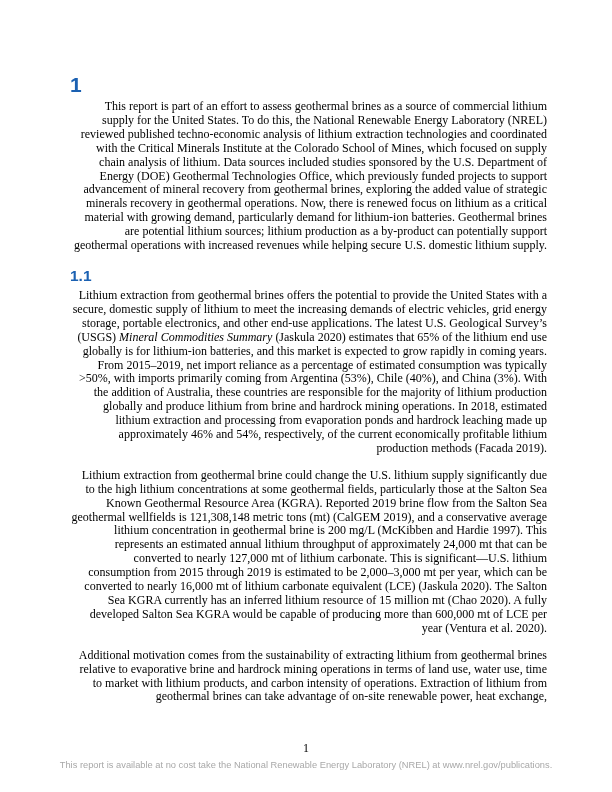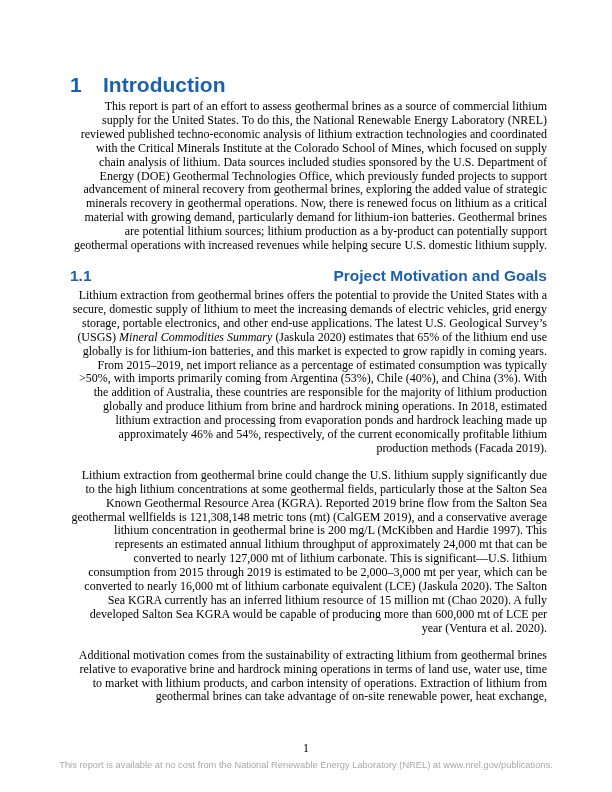--- a/index.html
+++ b/index.html
@@ -33,21 +33,20 @@
   }
   h1.sec-h1 .num { width: 33px; flex: none; }
   h2.sec-h2 {
     margin: 8px 0 4px 0;
     font-family: "Liberation Sans", sans-serif;
     font-weight: bold;
     font-size: 15.5px;
     line-height: 19px;
     color: var(--heading, #1b61b2);
     display: flex;
-    justify-content: space-between;
   }
   h2.sec-h2 .num { width: 48px; flex: none; }
   p.body {
     margin: 0 0 13px 0;
     font-size: 12px;
     line-height: 13.9px;
     text-align: right;
   }
   p.body .ital { font-style: italic; font-family: Liberation Serif, serif; }
   .page-number {
@@ -73,33 +72,31 @@
   }
 </style>
 </head>
 <body>
 
 <div class="page">
   <div class="content">
 
     <h1 class="sec-h1">
       <span class="num">1</span>
-      <span>Introduction</span>
     </h1>
 
     <p class="body">This report is part of an effort to assess geothermal brines as a source of commercial lithium supply for the United States. To do this, the National Renewable Energy Laboratory (NREL) reviewed published techno-economic analysis of lithium extraction technologies and coordinated with the Critical Minerals Institute at the Colorado School of Mines, which focused on supply chain analysis of lithium. Data sources included studies sponsored by the U.S. Department of Energy (DOE) Geothermal Technologies Office, which previously funded projects to support advancement of mineral recovery from geothermal brines, exploring the added value of strategic minerals recovery in geothermal operations. Now, there is renewed focus on lithium as a critical material with growing demand, particularly demand for lithium-ion batteries. Geothermal brines are potential lithium sources; lithium production as a by-product can potentially support geothermal operations with increased revenues while helping secure U.S. domestic lithium supply.</p>
 
     <h2 class="sec-h2">
       <span class="num">1.1</span>
-      <span>Project Motivation and Goals</span>
     </h2>
 
     <p class="body"><span>Lithium extraction from geothermal brines offers the potential to provide the United States with a secure, domestic supply of lithium to meet the increasing demands of electric vehicles, grid energy storage, portable electronics, and other end-use applications. The latest U.S. Geological Survey’s (USGS) </span><span class="ital">Mineral Commodities Summary</span><span> (Jaskula 2020) estimates that 65% of the lithium end use globally is for lithium-ion batteries, and this market is expected to grow rapidly in coming years. From 2015–2019, net import reliance as a percentage of estimated consumption was typically &gt;50%, with imports primarily coming from Argentina (53%), Chile (40%), and China (3%). With the addition of Australia, these countries are responsible for the majority of lithium production globally and produce lithium from brine and hardrock mining operations. In 2018, estimated lithium extraction and processing from evaporation ponds and hardrock leaching made up approximately 46% and 54%, respectively, of the current economically profitable lithium production methods (Facada 2019).</span></p>
 
     <p class="body">Lithium extraction from geothermal brine could change the U.S. lithium supply significantly due to the high lithium concentrations at some geothermal fields, particularly those at the Salton Sea Known Geothermal Resource Area (KGRA). Reported 2019 brine flow from the Salton Sea geothermal wellfields is 121,308,148 metric tons (mt) (CalGEM 2019), and a conservative average lithium concentration in geothermal brine is 200 mg/L (McKibben and Hardie 1997). This represents an estimated annual lithium throughput of approximately 24,000 mt that can be converted to nearly 127,000 mt of lithium carbonate. This is significant—U.S. lithium consumption from 2015 through 2019 is estimated to be 2,000–3,000 mt per year, which can be converted to nearly 16,000 mt of lithium carbonate equivalent (LCE) (Jaskula 2020). The Salton Sea KGRA currently has an inferred lithium resource of 15 million mt (Chao 2020). A fully developed Salton Sea KGRA would be capable of producing more than 600,000 mt of LCE per year (Ventura et al. 2020).</p>
 
     <p class="body">Additional motivation comes from the sustainability of extracting lithium from geothermal brines relative to evaporative brine and hardrock mining operations in terms of land use, water use, time to market with lithium products, and carbon intensity of operations. Extraction of lithium from geothermal brines can take advantage of on-site renewable power, heat exchange,</p>
 
   </div>
 
   <div class="page-number">1</div>
-  <div class="footer-note">This report is available at no cost from the National Renewable Energy Laboratory (NREL) at www.nrel.gov/publications.</div>
+  <div class="footer-note">This report is available at no cost take the National Renewable Energy Laboratory (NREL) at www.nrel.gov/publications.</div>
 </div>
 
 </body></html>

